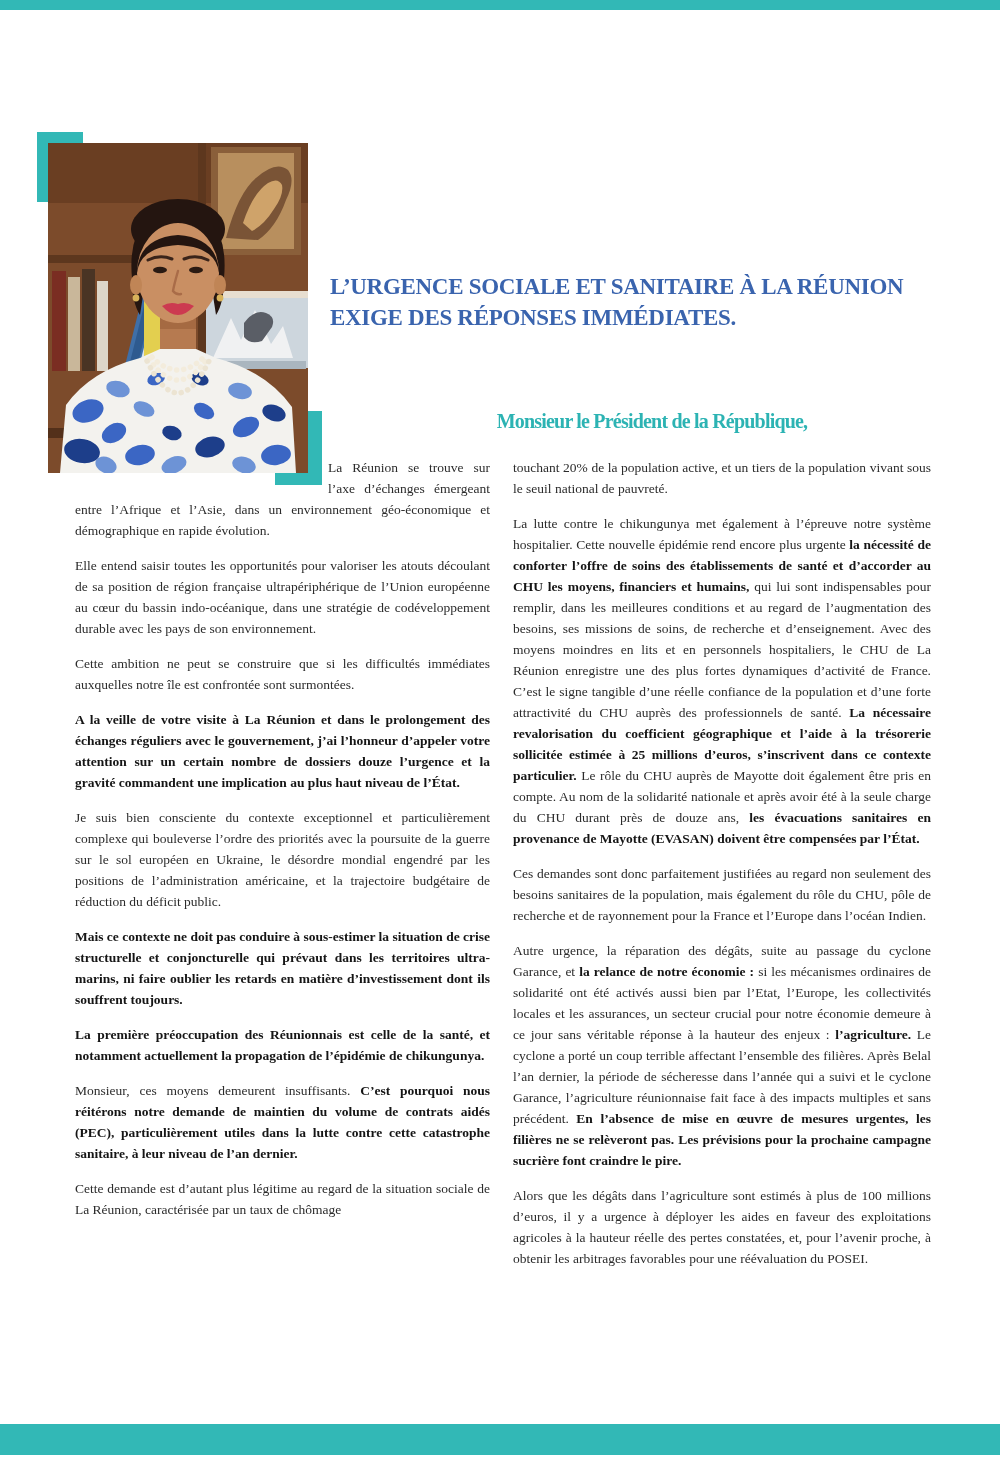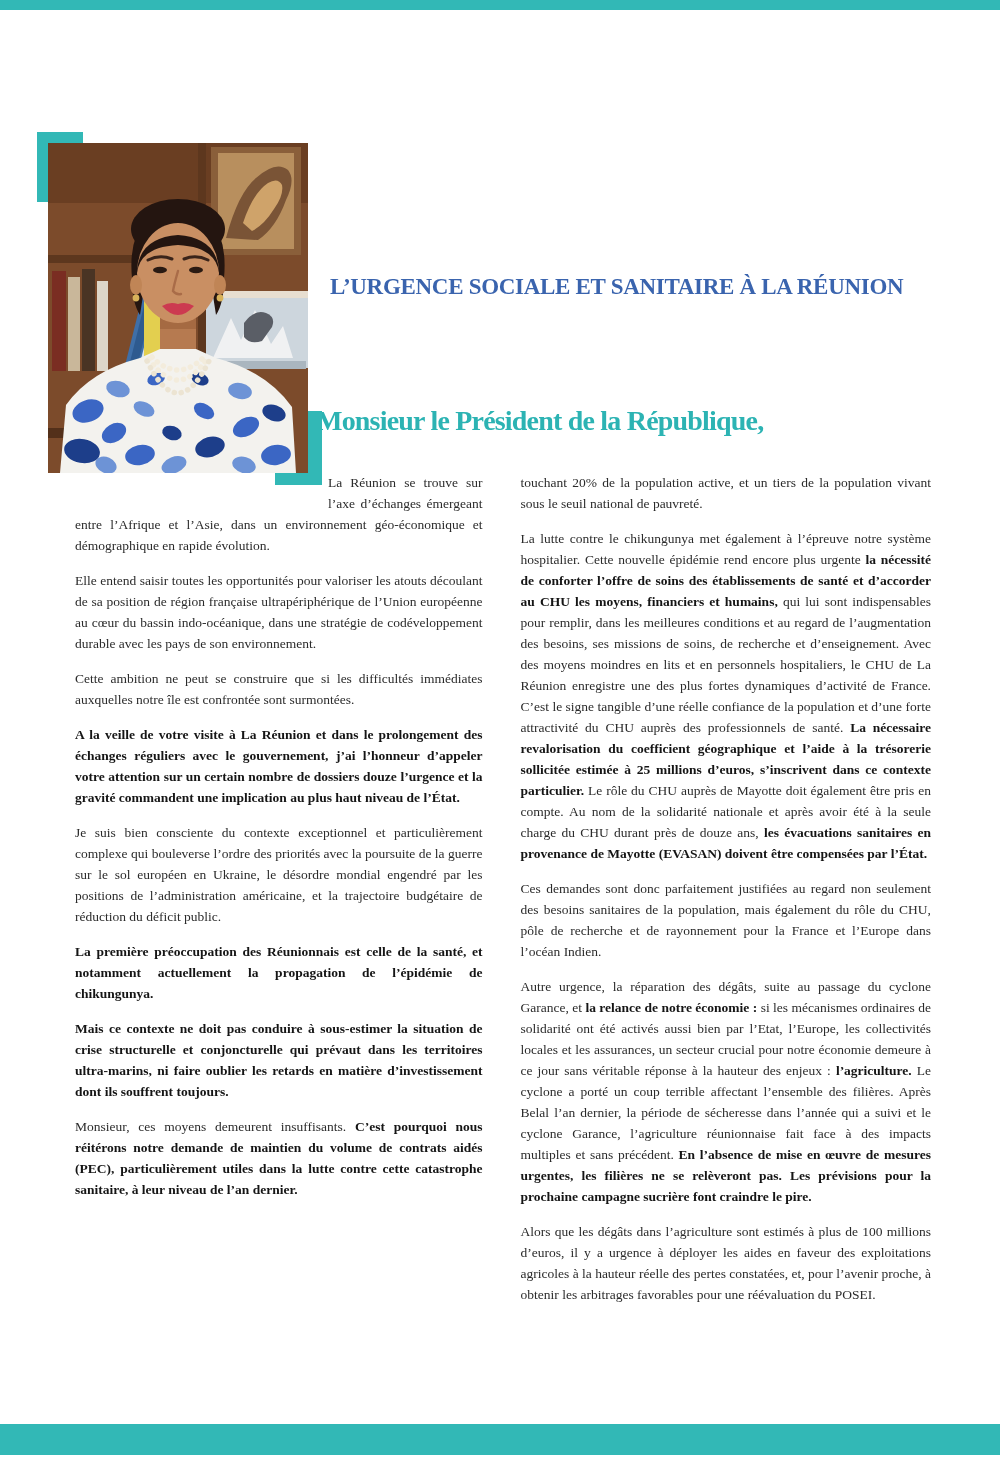--- a/index.html
+++ b/index.html
@@ -14,27 +14,28 @@
   .accent-square.tl{left:37px;top:132px;width:46px;height:70px;}
   .accent-square.br{left:275px;top:411px;width:47px;height:74px;}
   .photo{position:absolute;left:48px;top:143px;width:260px;height:330px;z-index:2;}
   .photo svg{display:block;width:260px;height:330px;}
   .headline{
     position:absolute;left:330px;top:271px;width:640px;
     color:#3a64ae;font-weight:bold;font-size:23px;line-height:31px;
     letter-spacing:-0.3px;
   }
   .salutation{
-    position:absolute;left:316px;top:406px;width:640px;
-    color:#2cb3b3;font-weight:bold;font-size:28px;line-height:30px;
+    position:absolute;left:332px;top:406px;width:640px;
+    color:#2cb3b3;font-weight:bold;font-size:20px;line-height:30px;
     letter-spacing:-0.8px;
+    text-align:center;
   }
   .columns{
-    position:absolute;left:75px;top:472px;width:856px;
-    display:flex;gap:38px;
+    position:absolute;left:75px;top:457px;width:856px;
+    display:flex;gap:23px;
   }
   .col{color:#2b2b2b;font-size:13.5px;line-height:21px;}
   .col.left{width:415px;}
   .col.right{width:418px;}
   .para{margin:0 0 14px 0;text-align:justify;}
   .para .b{font-weight:bold;color:#151515;}
   .wrap-spacer{float:left;width:253px;height:42px;}
 </style>
 </head>
 <body>
@@ -129,34 +130,36 @@
 
         <path d="M104,214 Q130,240 156,214" stroke="#f3ecdc" stroke-width="5.5" stroke-dasharray="0.1 7" stroke-linecap="round" fill="none"></path>
         <path d="M101,216 Q130,258 159,216" stroke="#f3ecdc" stroke-width="5.5" stroke-dasharray="0.1 7" stroke-linecap="round" fill="none"></path>
         <path d="M99,218 Q130,282 161,218" stroke="#ece4d2" stroke-width="5.5" stroke-dasharray="0.1 7" stroke-linecap="round" fill="none"></path>
       </g>
     </svg>
   </div>
 
   <div class="headline">
     <div>L’URGENCE SOCIALE ET SANITAIRE À LA RÉUNION</div>
+    <div>EXIGE DES RÉPONSES IMMÉDIATES.</div>
   </div>
 
   <div class="salutation">Monsieur le Président de la République,</div>
 
   <div class="columns">
     <div class="col left">
         <p class="para"><span class="wrap-spacer"></span><span>La Réunion se trouve sur l’axe d’échanges émergeant entre l’Afrique et l’Asie, dans un environnement géo-économique et démographique en rapide évolution.</span></p>
         <p class="para"><span>Elle entend saisir toutes les opportunités pour valoriser les atouts découlant de sa position de région française ultrapériphérique de l’Union européenne au cœur du bassin indo-océanique, dans une stratégie de codéveloppement durable avec les pays de son environnement.</span></p>
         <p class="para"><span>Cette ambition ne peut se construire que si les difficultés immédiates auxquelles notre île est confrontée sont surmontées.</span></p>
         <p class="para"><span class="b">A la veille de votre visite à La Réunion et dans le prolongement des échanges réguliers avec le gouvernement, j’ai l’honneur d’appeler votre attention sur un certain nombre de dossiers douze l’urgence et la gravité commandent une implication au plus haut niveau de l’État.</span></p>
         <p class="para"><span>Je suis bien consciente du contexte exceptionnel et particulièrement complexe qui bouleverse l’ordre des priorités avec la poursuite de la guerre sur le sol européen en Ukraine, le désordre mondial engendré par les positions de l’administration américaine, et la trajectoire budgétaire de réduction du déficit public.</span></p>
+        <p class="para"><span class="b">Mais ce contexte ne doit pas conduire à sous-estimer la situation de crise structurelle et conjoncturelle qui prévaut dans les territoires ultra-marins, ni faire oublier les retards en matière d’investissement dont ils souffrent toujours.</span></p>
         <p class="para"><span class="b">La première préoccupation des Réunionnais est celle de la santé, et notamment actuellement la propagation de l’épidémie de chikungunya.</span></p>
-        <p class="para"><span class="b">Mais ce contexte ne doit pas conduire à sous-estimer la situation de crise structurelle et conjoncturelle qui prévaut dans les territoires ultra-marins, ni faire oublier les retards en matière d’investissement dont ils souffrent toujours.</span></p>
         <p class="para"><span>Monsieur, ces moyens demeurent insuffisants. </span><span class="b">C’est pourquoi nous réitérons notre demande de maintien du volume de contrats aidés (PEC), particulièrement utiles dans la lutte contre cette catastrophe sanitaire, à leur niveau de l’an dernier.</span></p>
+        <p class="para"><span>Cette demande est d’autant plus légitime au regard de la situation sociale de La Réunion, caractérisée par un taux de chômage</span></p>
       </div>
     <div class="col right">
         <p class="para"><span>touchant 20% de la population active, et un tiers de la population vivant sous le seuil national de pauvreté.</span></p>
         <p class="para"><span>La lutte contre le chikungunya met également à l’épreuve notre système hospitalier. Cette nouvelle épidémie rend encore plus urgente </span><span class="b">la nécessité de conforter l’offre de soins des établissements de santé et d’accorder au CHU les moyens, financiers et humains,</span><span> qui lui sont indispensables pour remplir, dans les meilleures conditions et au regard de l’augmentation des besoins, ses missions de soins, de recherche et d’enseignement. Avec des moyens moindres en lits et en personnels hospitaliers, le CHU de La Réunion enregistre une des plus fortes dynamiques d’activité de France. C’est le signe tangible d’une réelle confiance de la population et d’une forte attractivité du CHU auprès des professionnels de santé. </span><span class="b">La nécessaire revalorisation du coefficient géographique et l’aide à la trésorerie sollicitée estimée à 25 millions d’euros, s’inscrivent dans ce contexte particulier.</span><span> Le rôle du CHU auprès de Mayotte doit également être pris en compte. Au nom de la solidarité nationale et après avoir été à la seule charge du CHU durant près de douze ans, </span><span class="b">les évacuations sanitaires en provenance de Mayotte (EVASAN) doivent être compensées par l’État.</span></p>
         <p class="para"><span>Ces demandes sont donc parfaitement justifiées au regard non seulement des besoins sanitaires de la population, mais également du rôle du CHU, pôle de recherche et de rayonnement pour la France et l’Europe dans l’océan Indien.</span></p>
         <p class="para"><span>Autre urgence, la réparation des dégâts, suite au passage du cyclone Garance, et </span><span class="b">la relance de notre économie :</span><span> si les mécanismes ordinaires de solidarité ont été activés aussi bien par l’Etat, l’Europe, les collectivités locales et les assurances, un secteur crucial pour notre économie demeure à ce jour sans véritable réponse à la hauteur des enjeux : </span><span class="b">l’agriculture.</span><span> Le cyclone a porté un coup terrible affectant l’ensemble des filières. Après Belal l’an dernier, la période de sécheresse dans l’année qui a suivi et le cyclone Garance, l’agriculture réunionnaise fait face à des impacts multiples et sans précédent. </span><span class="b">En l’absence de mise en œuvre de mesures urgentes, les filières ne se relèveront pas. Les prévisions pour la prochaine campagne sucrière font craindre le pire.</span></p>
         <p class="para"><span>Alors que les dégâts dans l’agriculture sont estimés à plus de 100 millions d’euros, il y a urgence à déployer les aides en faveur des exploitations agricoles à la hauteur réelle des pertes constatées, et, pour l’avenir proche, à obtenir les arbitrages favorables pour une réévaluation du POSEI.</span></p>
       </div>
   </div>
 

